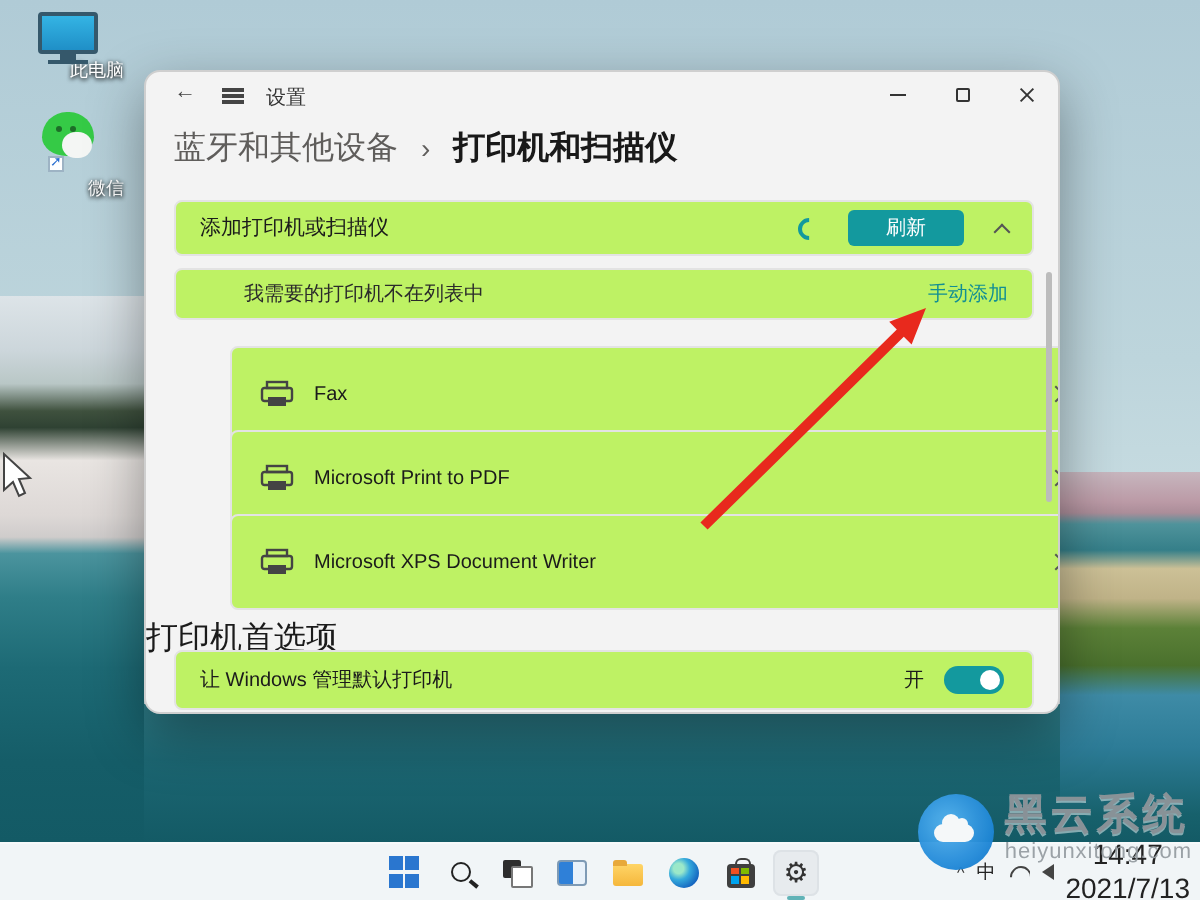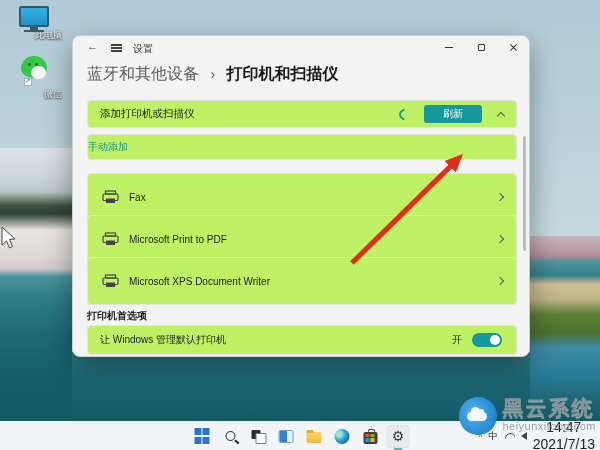--- a/index.html
+++ b/index.html
@@ -72,27 +72,27 @@
   .refresh-btn { width:58px; height:18px; background:#13999e; color:#fff; font-size:10px;
     border:none; border-radius:3px; margin-right:16px; display:flex; align-items:center; justify-content:center; }
   .chev-up { width:6px; height:6px; border-left:1.5px solid #555; border-top:1.5px solid #555;
     transform:rotate(45deg); margin-right:12px; margin-top:3px; }
 
   .notlisted { top:98px; height:26px; }
   .nl-label { margin-left:34px; font-size:10px; color:#2b2b2b; flex:1; }
   .nl-link { margin-right:12px; font-size:10px; color:#128e93; }
 
   .prow1 { top:137px; } .prow2 { top:179px; } .prow3 { top:221px; }
-  .printer-row { height:48px; }
+  .printer-row { height:48px;margin-left:28px; }
   .p-icon { margin-left:14px; width:17px; height:14px; }
   .p-name { margin-left:10px; font-size:10px; color:#1b1b1b; flex:1; }
   .chev-right { width:6px; height:6px; border-right:1.5px solid #555; border-top:1.5px solid #555;
     transform:rotate(45deg); margin-right:13px; }
 
-  .prefs-title { position:absolute; left:14px; top:273px; font-size:10px; font-weight:700; color:#1b1b1b; }
+  .prefs-title { position:absolute; left:0; top:273px; font-size:16px; font-weight:400; color:#1b1b1b; }
   .prefs-card { top:289px; height:30px; }
   .pref-label { margin-left:12px; font-size:10px; color:#1b1b1b; flex:1; }
   .toggle-state { font-size:10px; color:#1b1b1b; margin-right:10px; }
   .toggle { width:30px; height:14px; border-radius:8px; background:#13999e; position:relative; margin-right:14px; }
   .toggle .knob { position:absolute; right:2px; top:2px; width:10px; height:10px; border-radius:50%; background:#fff; }
 
   .scroll-thumb { position:absolute; right:3px; top:100px; width:3px; height:115px; background:#bcbcbc; border-radius:2px; }
 
   
   .taskbar { position:absolute; left:0; top:421px; width:600px; height:29px; z-index:8;
@@ -198,20 +198,21 @@
     <div class="row-flex">
       <span class="exp-title">添加打印机或扫描仪</span>
       <span class="spinner"></span>
       <button class="refresh-btn">刷新</button>
       <span class="chev-up"></span>
     </div>
   </div>
 
   <div class="card notlisted">
     <div class="row-flex">
+      <span class="nl-label">我需要的打印机不在列表中</span>
       <a class="nl-link">手动添加</a>
     </div>
   </div>
 
   <div class="card printer-row prow1">
     <div class="row-flex">
       <svg class="p-icon" viewBox="0 0 17 14">
         <rect x="3.5" y="1" width="10" height="3" fill="none" stroke="#444" stroke-width="1.2"></rect>
         <rect x="1" y="4" width="15" height="6.5" rx="1.2" fill="none" stroke="#444" stroke-width="1.2"></rect>
         <rect x="4" y="8.5" width="9" height="4.5" fill="#444"></rect>

